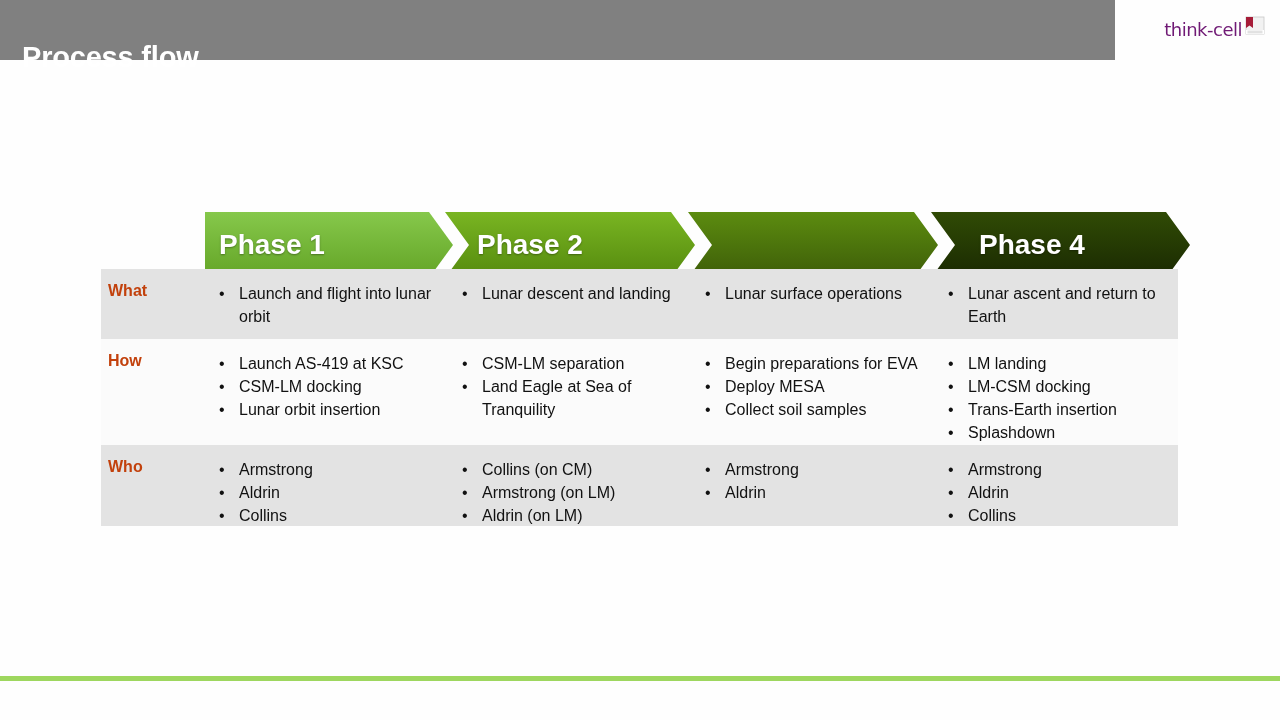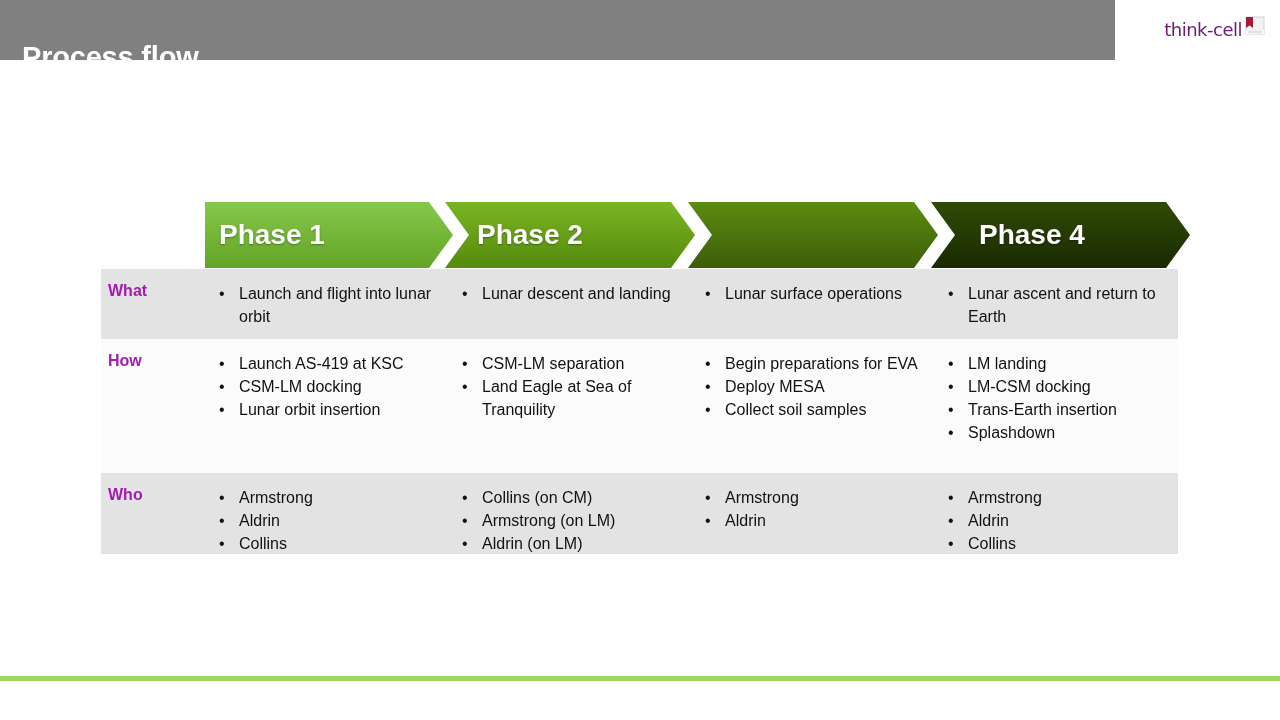--- a/index.html
+++ b/index.html
@@ -58,21 +58,21 @@
     width: 22px;
     height: 22px;
     margin-left: 2px;
     margin-top: -6px;
   }
 
   
   .phases {
     position: absolute;
     left: 205px;
-    top: 202px;
+    top: 212px;
     width: 985px;
     height: 58px;
   }
   .chev {
     position: absolute;
     top: 0;
     height: 66px;
     display: flex;
     align-items: center;
   }
@@ -101,21 +101,21 @@
   .row-shaded { background: #e3e3e3; }
   .row-light  { background: #fbfbfb; }
 
   .row-label {
     width: 107px;
     flex: 0 0 107px;
     box-sizing: border-box;
     padding: 13px 0 0 7px;
     font-size: 16px;
     font-weight: bold;
-    color: #a21caf;
+    color: #c2410c;
   }
   .cells {
     display: flex;
     flex: 1 1 auto;
   }
   .cell {
     box-sizing: border-box;
     padding: 13px 10px 12px 0;
     flex: 0 0 243px;
   }
@@ -234,21 +234,21 @@
         </ul>
       </div>
       <div class="cell">
         <ul class="bullets">
           <li><span class="bullet-dot">•</span><span>Lunar ascent and return to Earth</span></li>
         </ul>
       </div>
     </div>
   </div>
 
-  <div class="row row-light" style="height:134px;">
+  <div class="row row-light" style="height:106px;">
     <div class="row-label">How</div>
     <div class="cells">
       <div class="cell">
         <ul class="bullets">
           <li><span class="bullet-dot">•</span><span>Launch AS-419 at KSC</span></li>
           <li><span class="bullet-dot">•</span><span>CSM-LM docking</span></li>
           <li><span class="bullet-dot">•</span><span>Lunar orbit insertion</span></li>
         </ul>
       </div>
       <div class="cell">

